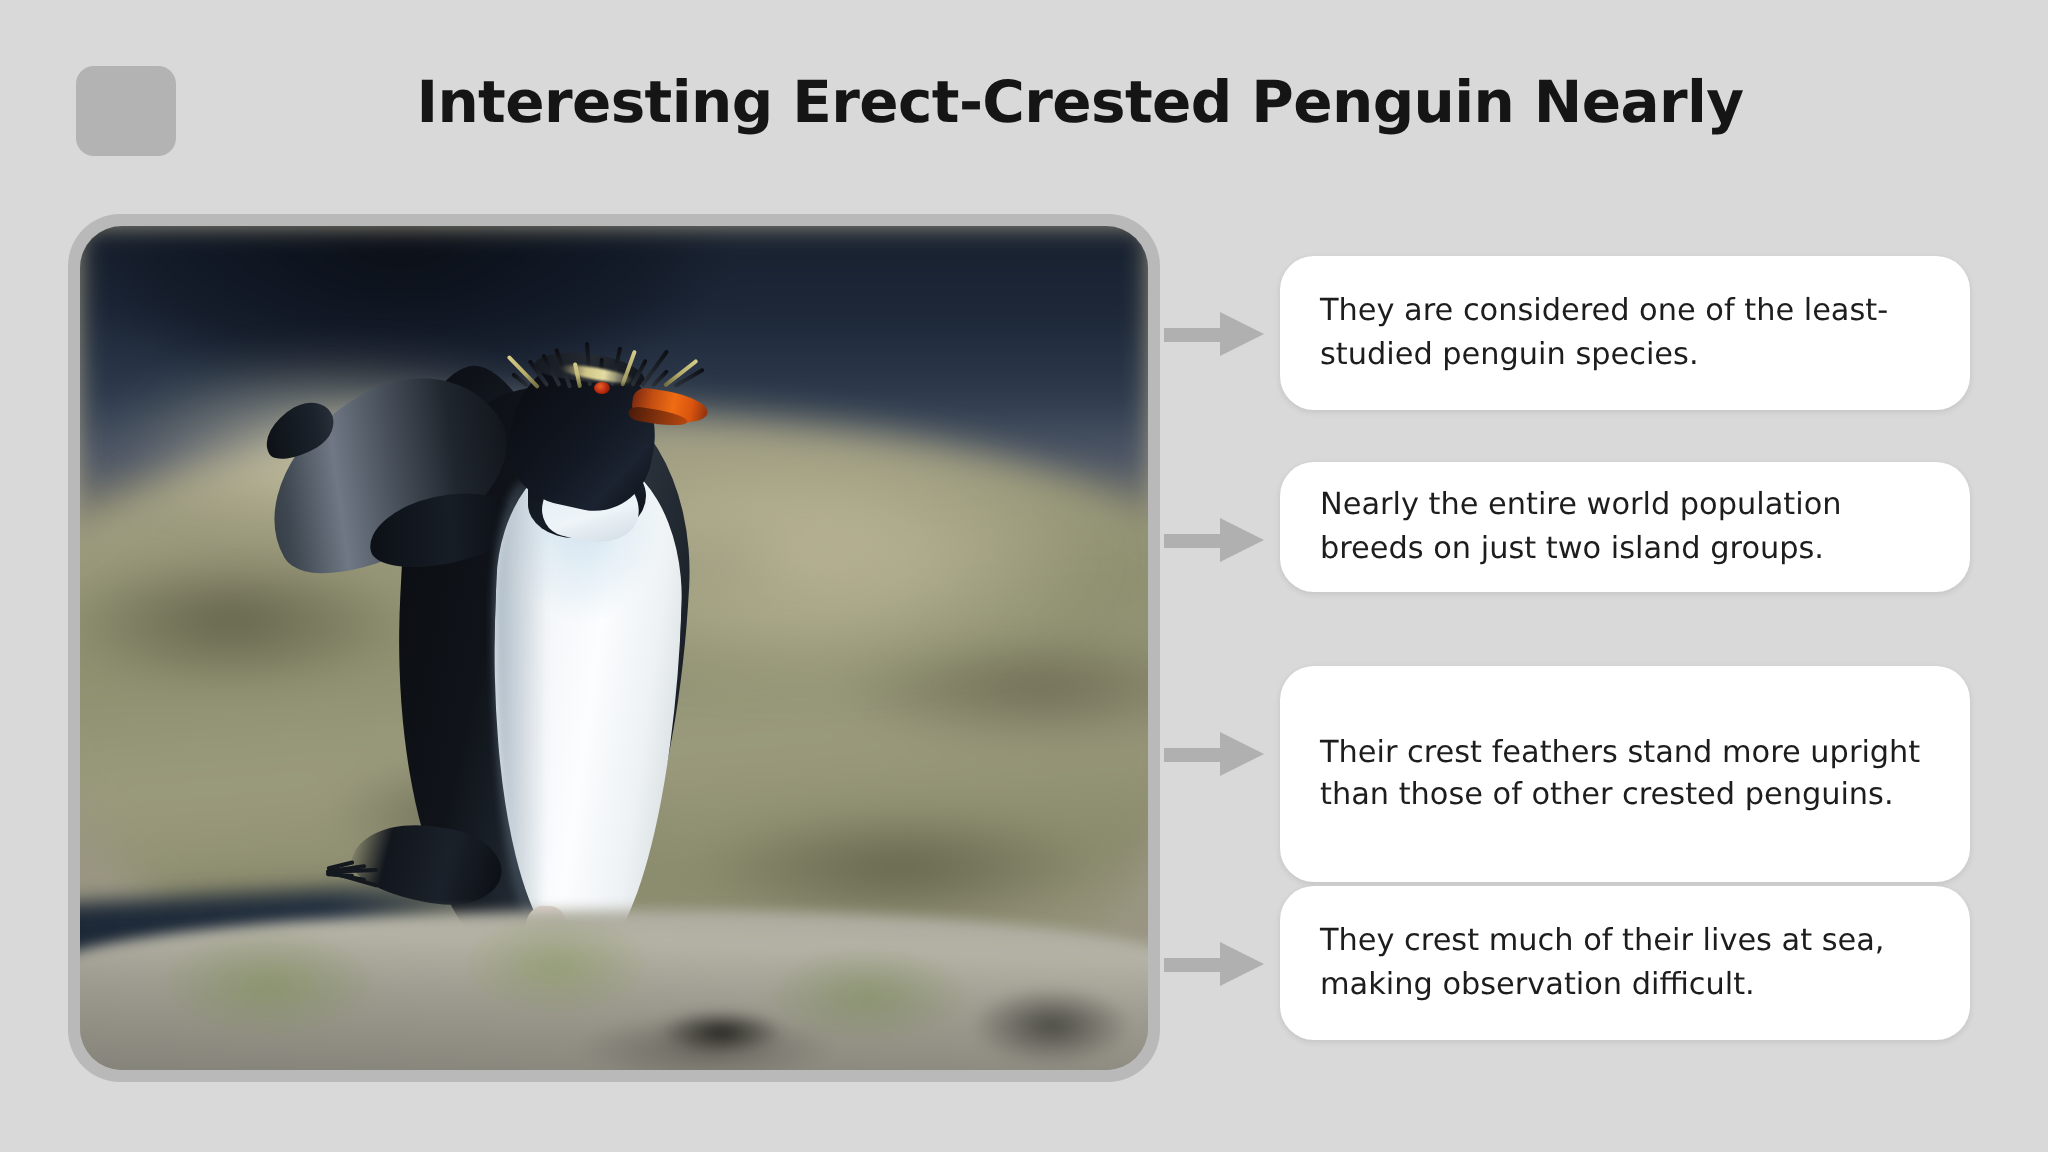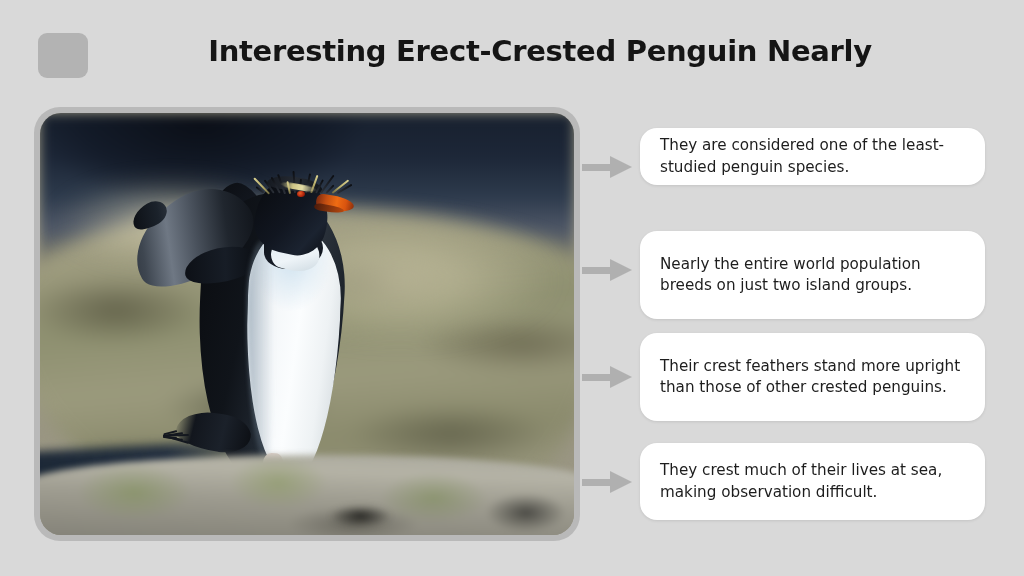--- a/index.html
+++ b/index.html
@@ -495,35 +495,35 @@
     <div class="ledge"></div>
     <div class="ledge-dark"></div>
   </div>
 </div>
 
 <div id="facts-layer">
     <div class="arrow" style="top: 155.5px;">
       <div class="shaft"></div>
       <div class="head"></div>
     </div>
-    <div class="fact-card" style="top: 128px; height: 57px;">
+    <div class="fact-card" style="top: 128px; height: 77px;">
       <div class="fact-text">They are considered one of the least-studied penguin species.</div>
     </div>
     <div class="arrow" style="top: 258.5px;">
       <div class="shaft"></div>
       <div class="head"></div>
     </div>
-    <div class="fact-card" style="top: 231px; height: 88px;">
+    <div class="fact-card" style="top: 231px; height: 65px;">
       <div class="fact-text">Nearly the entire world population breeds on just two island groups.</div>
     </div>
     <div class="arrow" style="top: 366px;">
       <div class="shaft"></div>
       <div class="head"></div>
     </div>
-    <div class="fact-card" style="top: 333px; height: 88px;">
+    <div class="fact-card" style="top: 333px; height: 108px;">
       <div class="fact-text">Their crest feathers stand more upright than those of other crested penguins.</div>
     </div>
     <div class="arrow" style="top: 470.5px;">
       <div class="shaft"></div>
       <div class="head"></div>
     </div>
     <div class="fact-card" style="top: 443px; height: 77px;">
       <div class="fact-text">They crest much of their lives at sea, making observation difficult.</div>
     </div>
   </div>

